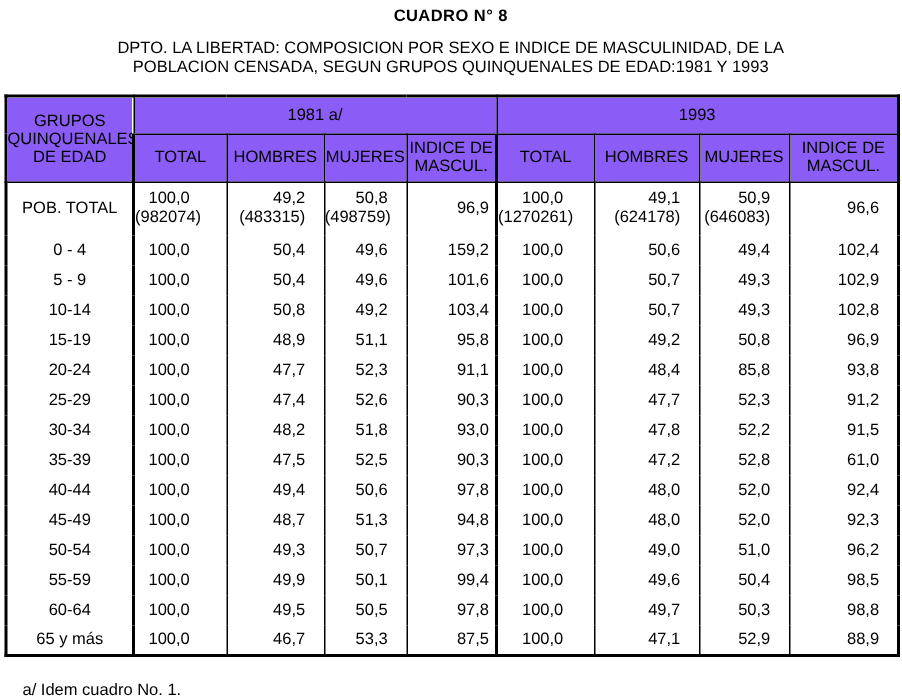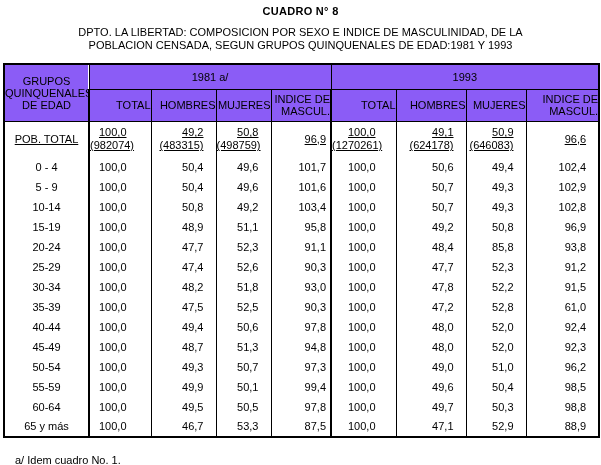--- a/index.html
+++ b/index.html
@@ -42,35 +42,35 @@
   }
   .tbl thead th {
     background: #8b5cf6;
     font-weight: normal;
     border: 1px solid #000;
     text-align: center;
     vertical-align: middle;
     line-height: 12px;
   }
   tr.yr-row th { height: 25px; }
-  tr.sub-row th { height: 32px; line-height: 12px; text-align: right; }
+  tr.sub-row th { height: 32px; line-height: 12px; }
   th.corner { line-height: 12px; }
 
   .tbl tbody td {
     border-left: 1px solid #000;
     border-right: 1px solid #000;
     border-top: none;
     border-bottom: none;
     text-align: right;
     vertical-align: middle;
     padding-right: 12px;
     line-height: 13px;
   }
   .tbl tbody tr { height: 20px; }
-  .tbl tbody tr.total-row { height: 36px; text-decoration: underline; }
+  .tbl tbody tr.total-row { height: 36px; }
   .tbl tbody td.lbl {
     text-align: center;
     padding-right: 0;
   }
   
   .tbl tbody td:nth-child(2),
   tr.sub-row th:nth-child(1),
   .tbl tbody td:nth-child(6),
   tr.sub-row th:nth-child(5),
   th.grp { border-left: 2px solid #000; }
@@ -146,21 +146,21 @@
 (624178)</td>
         <td>50,9
 (646083)</td>
         <td>96,6</td>
       </tr>
       <tr>
         <td class="lbl">0 - 4</td>
         <td>100,0</td>
         <td>50,4</td>
         <td>49,6</td>
-        <td>101,7</td>
+        <td>159,2</td>
         <td>100,0</td>
         <td>50,6</td>
         <td>49,4</td>
         <td>102,4</td>
       </tr>
       <tr>
         <td class="lbl">5 - 9</td>
         <td>100,0</td>
         <td>50,4</td>
         <td>49,6</td>

